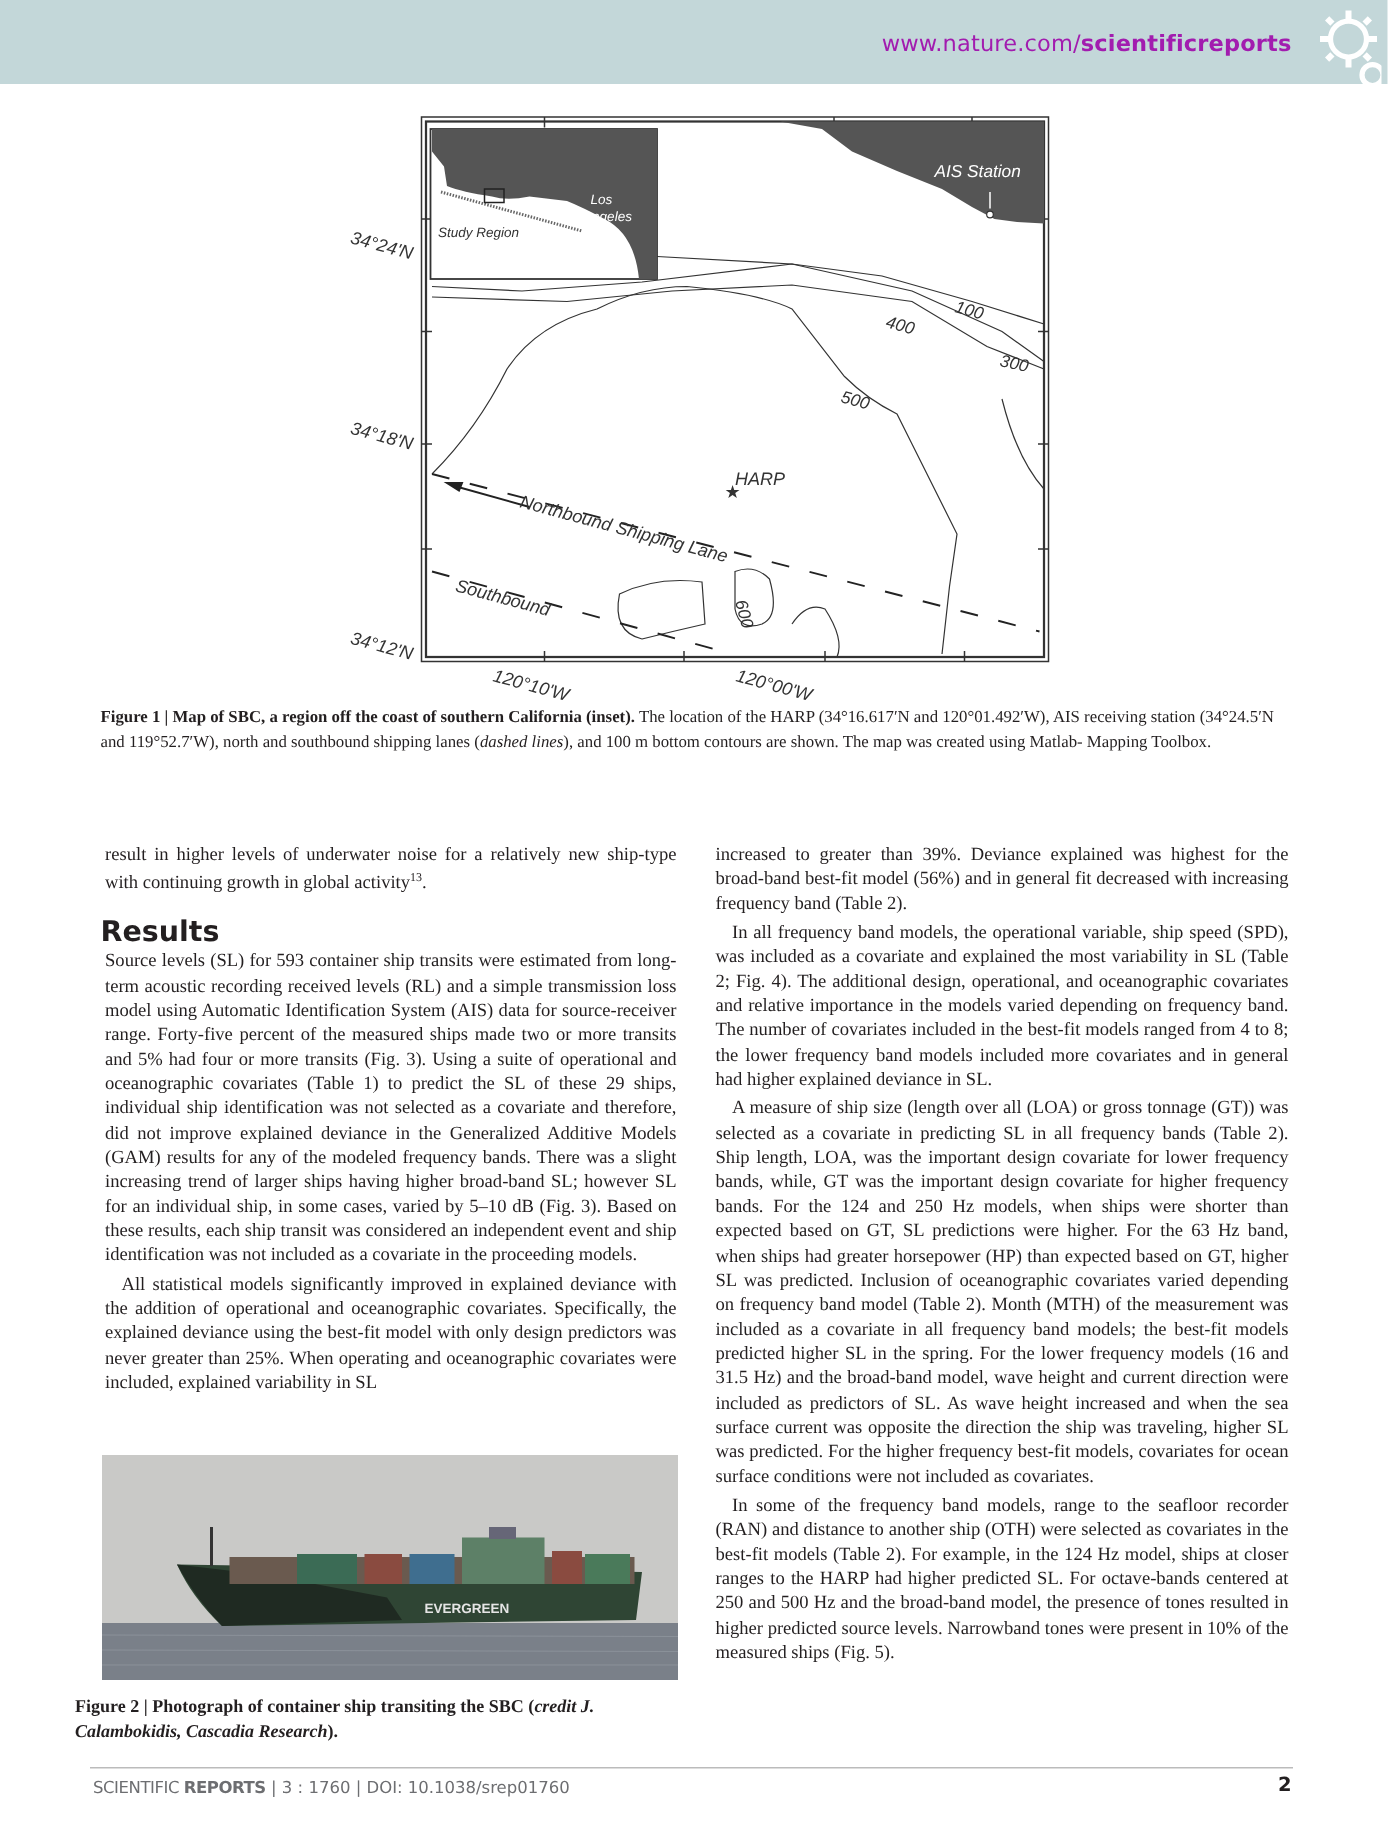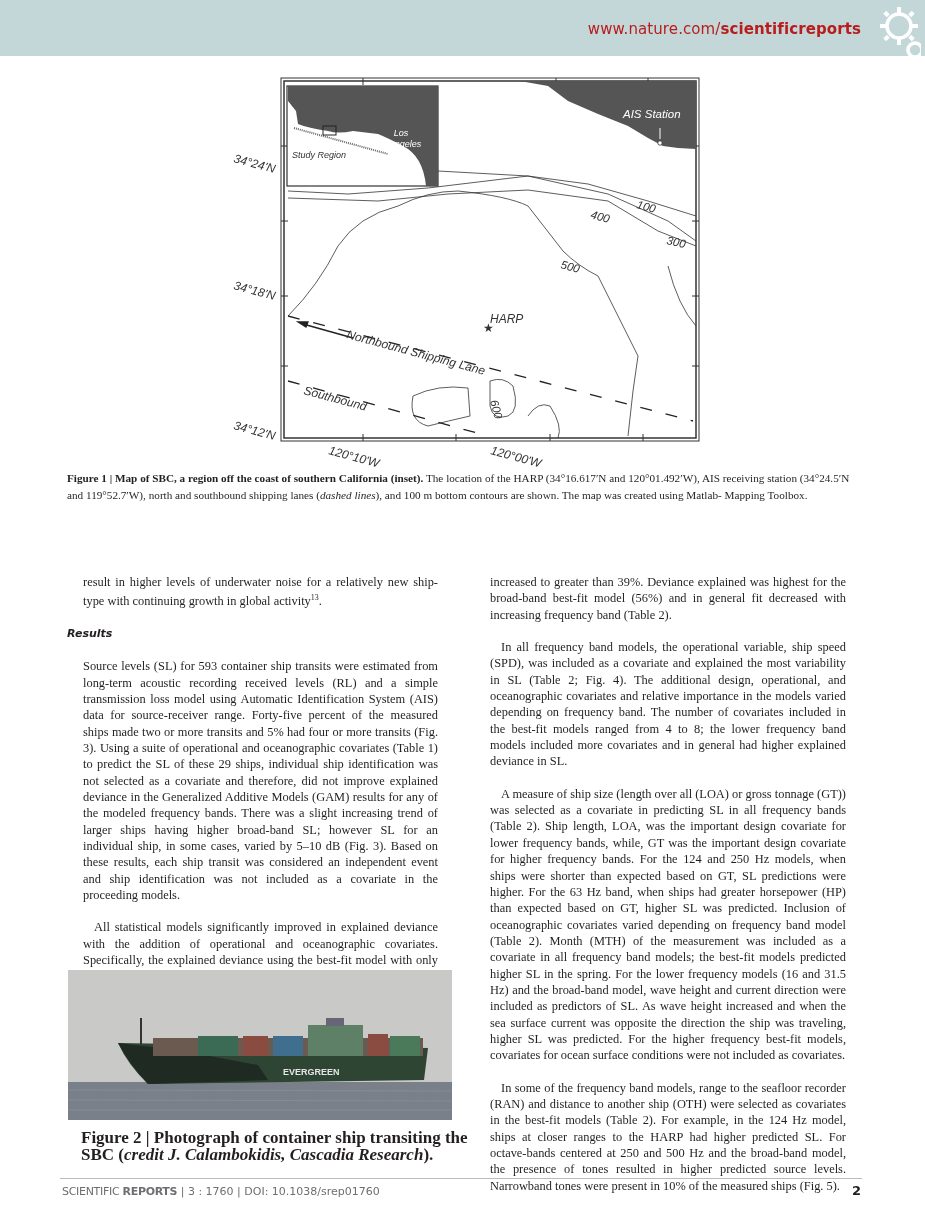--- a/index.html
+++ b/index.html
@@ -1,29 +1,29 @@
 <!DOCTYPE html>
 <html><head>
 <meta charset="utf-8">
 <style>
   html, body { margin:0; padding:0; }
   body { width:925px; height:1217px; background:#fff; position:relative; overflow:hidden;
          font-family:"Liberation Serif", serif; color:#231f20; }
   .header { position:absolute; left:0; top:0; width:925px; height:56px; background:#c3d7d9; }
   .header .url { position:absolute; right:64px; top:20px; font-family:"DejaVu Sans", sans-serif;
-                 font-size:15px; color:#b91c1c; letter-spacing:0.1px; }
+                 font-size:15px; color:#a21caf; letter-spacing:0.1px; }
   .header .url b { font-weight:bold; }
   .gear { position:absolute; right:4px; top:4px; width:48px; height:52px; }
   .map { position:absolute; left:228px; top:76px; width:480px; height:400px; }
   .cap { position:absolute; font-size:11.2px; line-height:17px; }
   .cap b { font-weight:bold; }
   .col { position:absolute; font-size:12.4px; line-height:16.35px; text-align:justify; }
-  .col p { margin:16px; text-indent:11px; }
+  .col p { margin:3px; text-indent:11px; }
   .col p.noind { text-indent:0; }
-  .col h2 { font-family:"DejaVu Sans", sans-serif; font-size:11px; font-weight:bold; margin:16px 0 1px 0;font-style:italic; }
+  .col h2 { font-family:"DejaVu Sans", sans-serif; font-size:19px; font-weight:bold; margin:16px 0 1px 0; }
   .col sup { font-size:8px; }
   .photo { position:absolute; left:68px; top:970px; width:384px; height:150px; overflow:hidden; }
   .footer-rule { position:absolute; left:60px; top:1178px; width:802px; height:1px; background:#bbb; }
   .footer { position:absolute; left:62px; top:1185px; font-family:"DejaVu Sans", sans-serif; font-size:11px; color:#6d6e71; }
   .footer .brand { letter-spacing:-0.3px; }
   .footer .brand b { font-weight:bold; color:#6d6e71;margin-top:36px; }
   .pageno { position:absolute; right:64px; top:1183px; font-family:"DejaVu Sans", sans-serif; font-size:13px; font-weight:bold; color:#231f20; }
 </style>
 </head>
 <body>
@@ -153,21 +153,21 @@
       <rect x="205" y="66" width="30" height="20" fill="#3f6e8f"></rect>
       <rect x="240" y="55" width="55" height="31" fill="#5d8067"></rect>
       <rect x="300" y="64" width="20" height="22" fill="#8a4b40"></rect>
       <rect x="322" y="66" width="30" height="20" fill="#4a7a5a"></rect>
       <rect x="258" y="48" width="18" height="8" fill="#667"></rect>
     </g>
     <text x="215" y="105" font-size="9" fill="#e5e5e5" font-weight="bold" font-family="Liberation Sans, sans-serif">EVERGREEN</text>
   </svg>
 </div>
 
-<div class="cap" style="left:81px; top:1129px; width:387px; font-size:17px;">
+<div class="cap" style="left:50px; top:1129px; width:387px; font-size:12px;">
   <b>Figure 2</b><b> | </b><b>Photograph of container ship transiting the SBC (</b><b><i>credit J. Calambokidis, Cascadia Research</i></b><b>).</b>
 </div>
 
 <div class="col" style="left:474px; top:558px; width:388px;">
   <p class="noind">increased to greater than 39%. Deviance explained was highest for the broad-band best-fit model (56%) and in general fit decreased with increasing frequency band (Table 2).</p>
   <p>In all frequency band models, the operational variable, ship speed (SPD), was included as a covariate and explained the most variability in SL (Table 2; Fig. 4). The additional design, operational, and oceanographic covariates and relative importance in the models varied depending on frequency band. The number of covariates included in the best-fit models ranged from 4 to 8; the lower frequency band models included more covariates and in general had higher explained deviance in SL.</p>
   <p>A measure of ship size (length over all (LOA) or gross tonnage (GT)) was selected as a covariate in predicting SL in all frequency bands (Table 2). Ship length, LOA, was the important design covariate for lower frequency bands, while, GT was the important design covariate for higher frequency bands. For the 124 and 250 Hz models, when ships were shorter than expected based on GT, SL predictions were higher. For the 63 Hz band, when ships had greater horsepower (HP) than expected based on GT, higher SL was predicted. Inclusion of oceanographic covariates varied depending on frequency band model (Table 2). Month (MTH) of the measurement was included as a covariate in all frequency band models; the best-fit models predicted higher SL in the spring. For the lower frequency models (16 and 31.5 Hz) and the broad-band model, wave height and current direction were included as predictors of SL. As wave height increased and when the sea surface current was opposite the direction the ship was traveling, higher SL was predicted. For the higher frequency best-fit models, covariates for ocean surface conditions were not included as covariates.</p>
   <p>In some of the frequency band models, range to the seafloor recorder (RAN) and distance to another ship (OTH) were selected as covariates in the best-fit models (Table 2). For example, in the 124 Hz model, ships at closer ranges to the HARP had higher predicted SL. For octave-bands centered at 250 and 500 Hz and the broad-band model, the presence of tones resulted in higher predicted source levels. Narrowband tones were present in 10% of the measured ships (Fig. 5).</p>
 </div>
 

